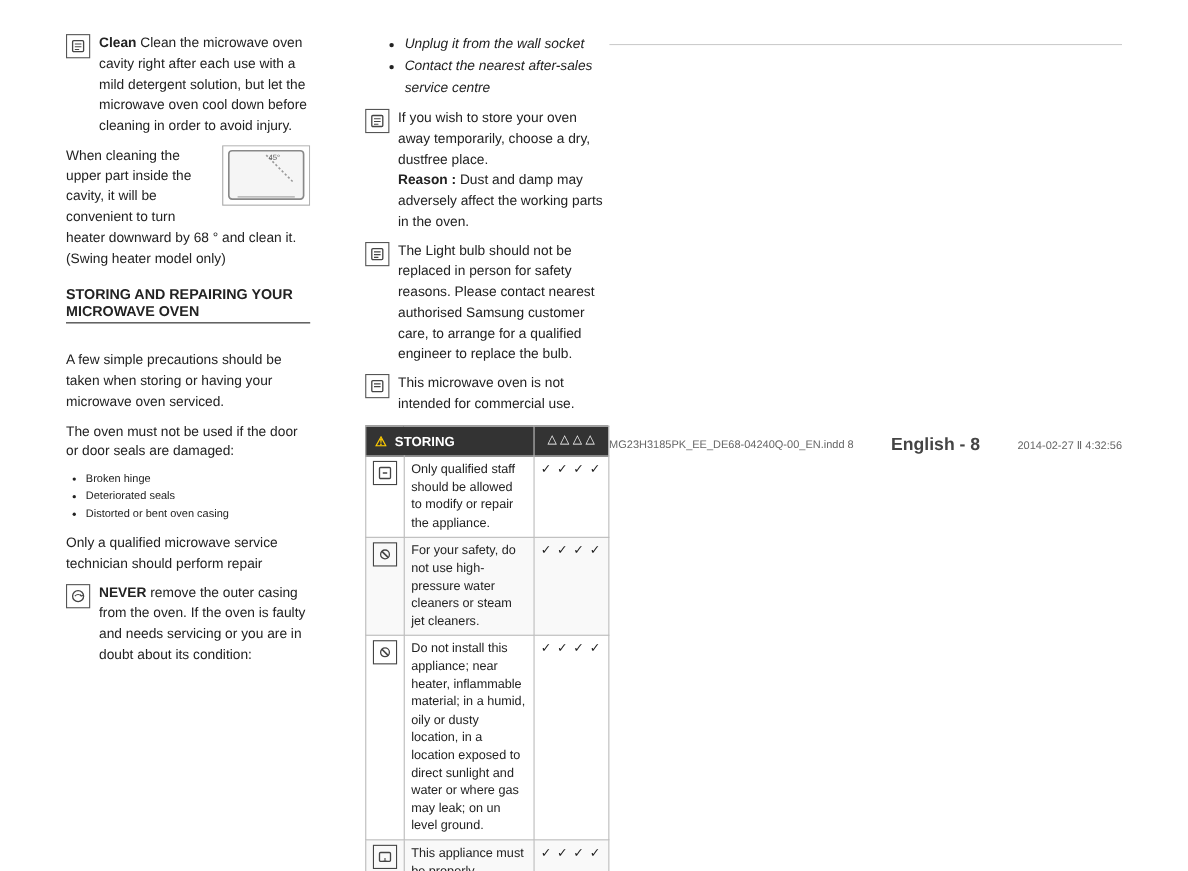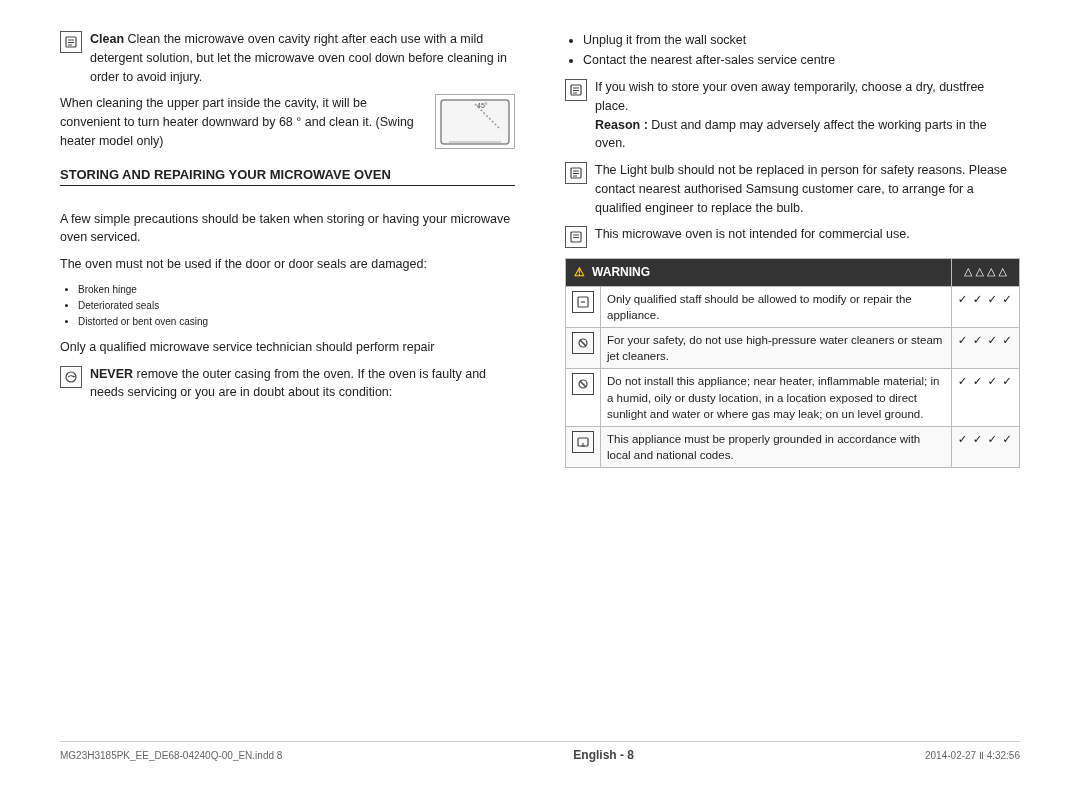--- a/index.html
+++ b/index.html
@@ -11,21 +11,21 @@
       width: 1080px;
       height: 792px;
       overflow: hidden;
       position: relative;
     }
     .page {
       width: 1080px;
       height: 792px;
       padding: 30px 60px 30px 60px;
       display: flex;
-      flex-direction: column;
+      flex-direction: row;
       justify-content: center;
     }
     .main-content {
       display: flex;
       flex: 1;
       gap: 30px;
     }
     .left-col {
       flex: 1;
       padding-right: 10px;
@@ -89,22 +89,23 @@
       display: flex;
       align-items: center;
       justify-content: center;
     }
     .cavityimg svg {
       width: 72px;
       height: 48px;
     }
     
     .dot-list {
-      margin-left: 18px;
+      margin-left: 36px;
       margin-bottom: 8px;
+      font-style: italic;
     }
     .dot-list li {
       list-style: disc;
       line-height: 1.6;
       font-size: 12.5px;
     }
     
     .warning-table {
       border: 1.5px solid #222;
       width: 100%;
@@ -144,24 +145,25 @@
     }
     .footer {
       display: flex;
       justify-content: space-between;
       align-items: center;
       margin-top: 10px;
       font-size: 11px;
       color: #444;
       border-top: 1px solid #ccc;
       padding-top: 6px;
+      gap: 34px;
     }
     .page-num {
       font-weight: bold;
-      font-size: 12px;
+      font-size: 16px;
       text-align: center;
       flex: 1;
     }
     .footer-left {
       font-size: 10px;
       color: #666;
     }
     .footer-right {
       font-size: 10px;
       color: #666;
@@ -273,21 +275,21 @@
             </svg>
         </div>
         <span>This microwave oven is not intended for commercial use.</span>
       </div>
 
       <table class="warning-table" cellspacing="0" cellpadding="0">
         <thead>
           <tr class="warning-title-row">
             <td colspan="2" style="padding:5px 8px; color:#fff; font-weight:bold; font-size:12px; background:#333;">
               <span style="color:#ffcc00; margin-right:4px;">⚠</span>
-              <span>WARNING</span>
+              <span>STORING</span>
             </td>
             <td style="background:#333; text-align:center; padding:4px 6px;">
               <span style="color:#fff; font-size:11px;">△ △ △ △</span>
             </td>
           </tr>
         </thead>
         <tbody>
 
           <tr>
             <td class="icon-cell">

